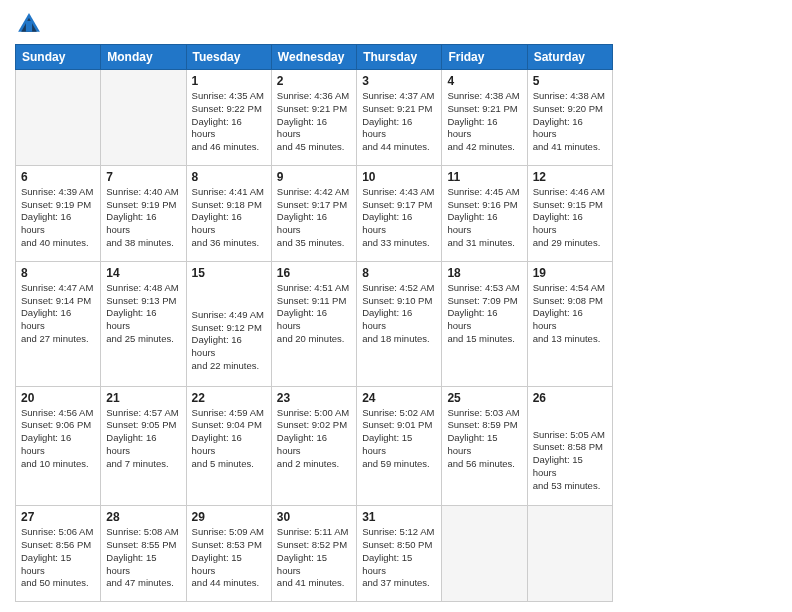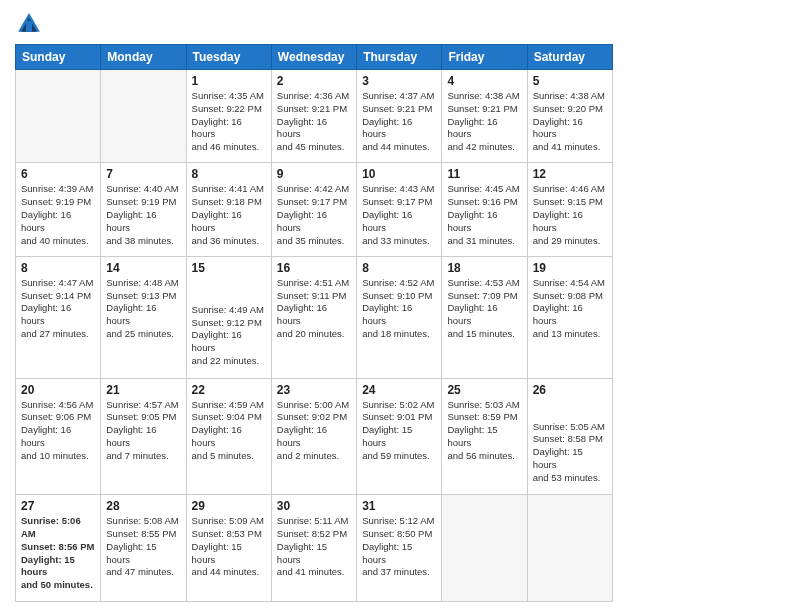--- a/index.html
+++ b/index.html
@@ -324,21 +324,21 @@
             <div class="day-num">26</div>
             <div class="day-info" style="white-space: pre-line; margin-top: 24px;">Sunrise: 5:05 AM
 Sunset: 8:58 PM
 Daylight: 15 hours
 and 53 minutes.</div>
           </td>
         </tr>
         <tr class="week-row">
           <td>
             <div class="day-num">27</div>
-            <div class="day-info" style="white-space: pre-line; font-weight: bold;">Sunrise: 5:06 AM
+            <div class="day-info" style="white-space: pre-line;">Sunrise: 5:06 AM
 Sunset: 8:56 PM
 Daylight: 15 hours
 and 50 minutes.</div>
           </td>
           <td>
             <div class="day-num">28</div>
             <div class="day-info" style="white-space: pre-line;">Sunrise: 5:08 AM
 Sunset: 8:55 PM
 Daylight: 15 hours
 and 47 minutes.</div>

